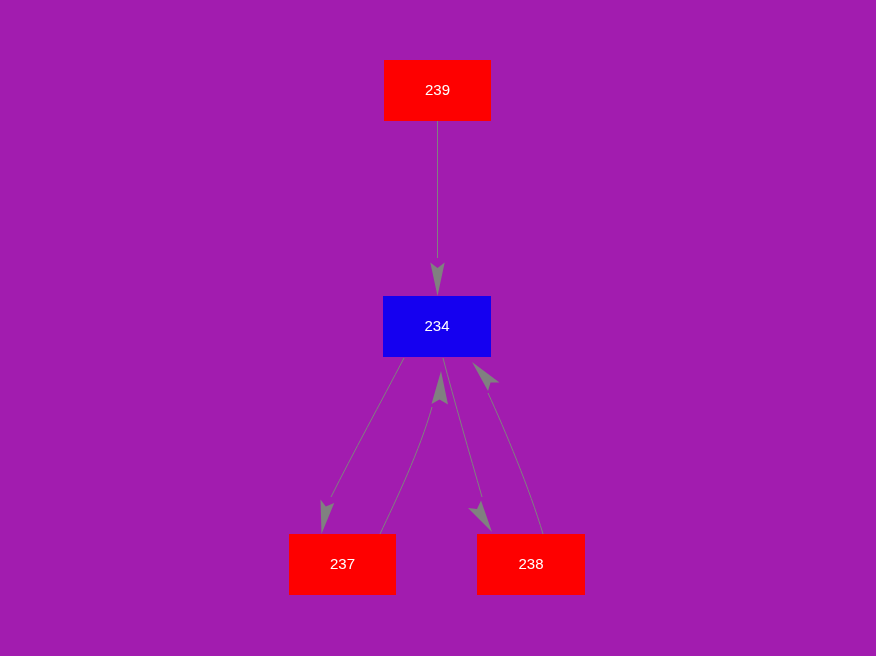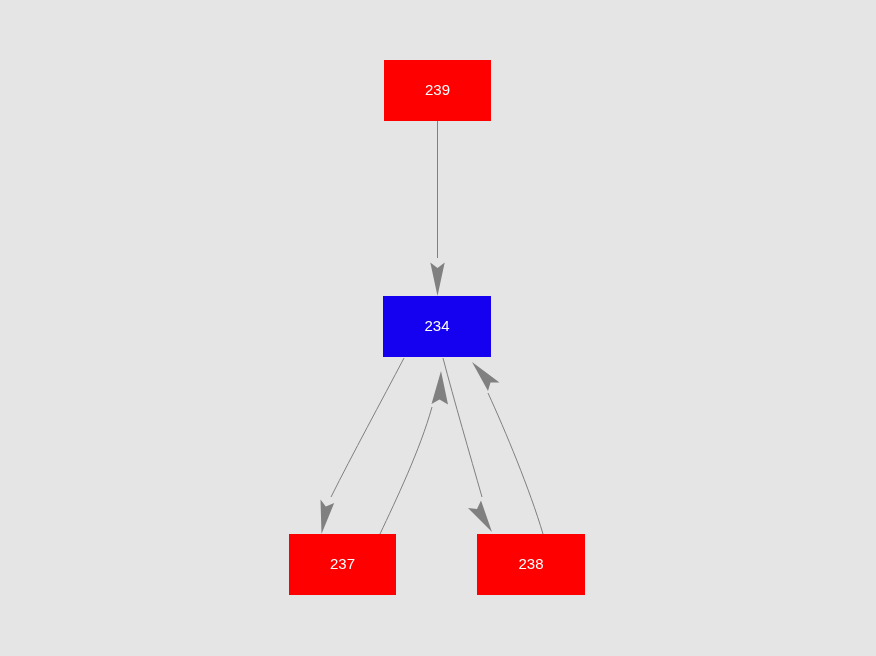--- a/index.html
+++ b/index.html
@@ -4,21 +4,21 @@
 <style>
   html, body {
     margin: 0;
     padding: 0;
     background: #ffffff;
   }
   #canvas {
     position: relative;
     width: 876px;
     height: 656px;
-    background: #e5e5e5;
+    background: #a21caf;
     overflow: hidden;
     font-family: "Liberation Sans", sans-serif;
   }
   #graph-svg {
     position: absolute;
     left: 0;
     top: 0;
     width: 876px;
     height: 656px;
   }

